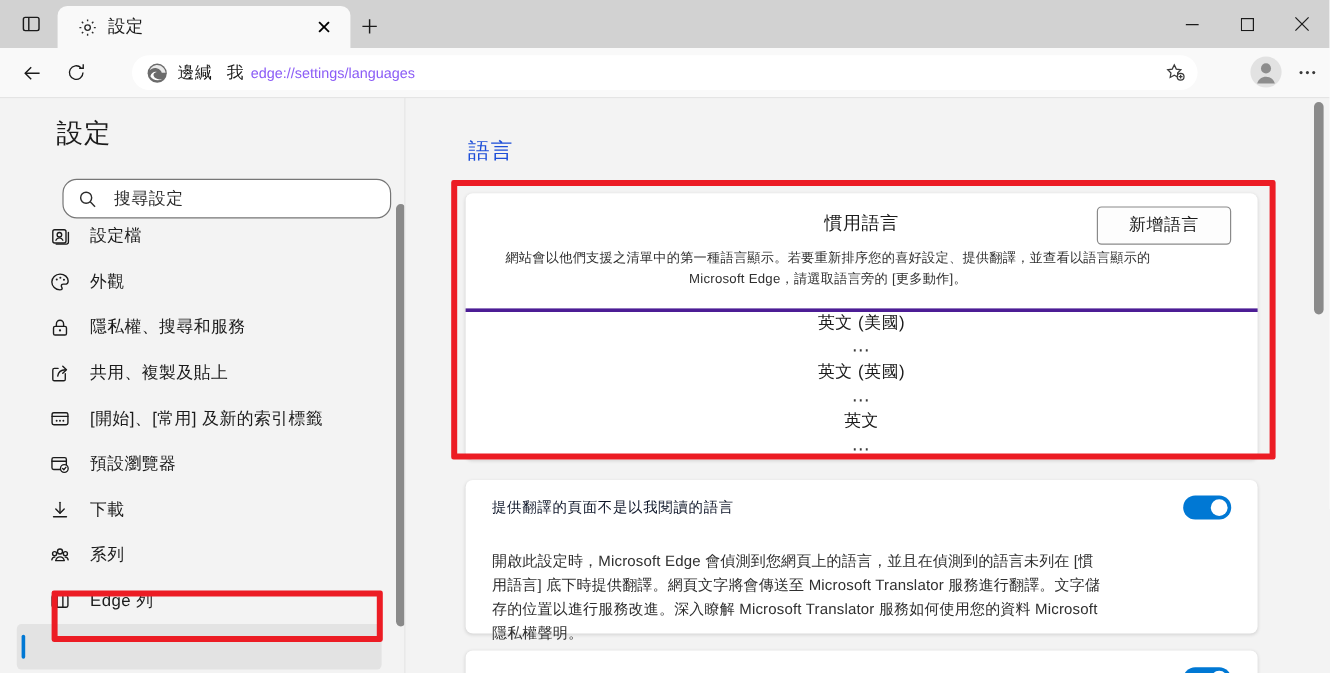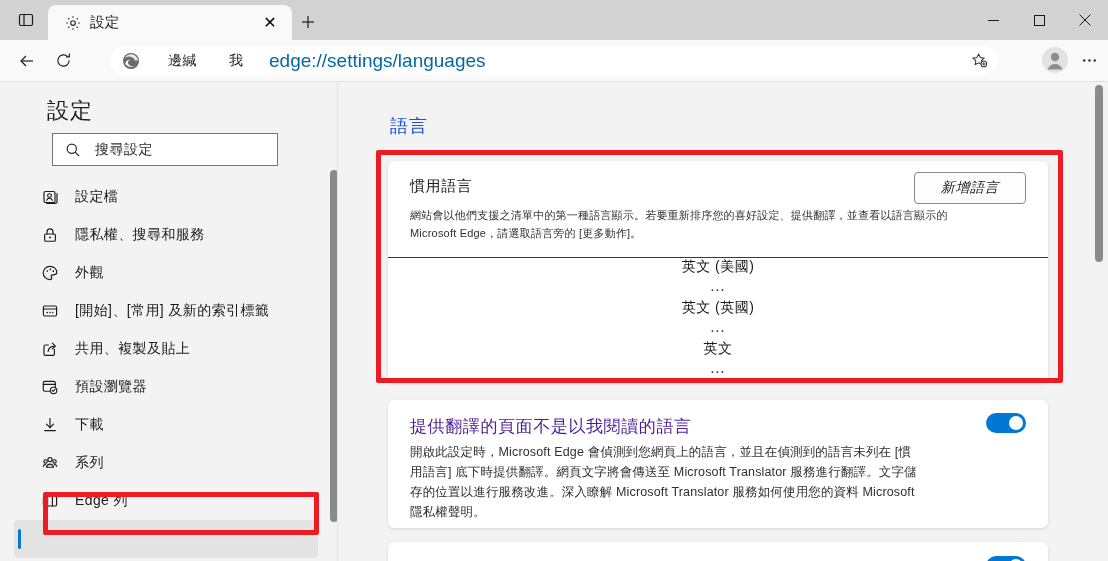--- a/index.html
+++ b/index.html
@@ -67,26 +67,25 @@
     width: 30px; height: 30px; margin-left: 6px; border-radius: 4px;
     display: flex; align-items: center; justify-content: center; cursor: pointer;
   }
   .tb-btn.first { margin-left: 12px; }
   .omnibox {
     position: absolute; left: 110px; top: 6px; width: 888px; height: 29px;
     background: #ffffff; border-radius: 15px;
     display: flex; align-items: center;
     padding-left: 12px;
     cursor: text;
-    gap: 20px;
   }
   .omni-edge-icon { width: 18px; height: 18px; flex: 0 0 18px; margin-right: 8px; }
   .omni-brand { font-size: 14px; color: #1b1b1b; margin-right: 12px; white-space: nowrap; letter-spacing: .5px; }
   .omni-me { font-size: 14px; color: #1b1b1b; margin-right: 6px; white-space: nowrap; }
-  .omni-url { font-size: 19px; color: #0369a1; white-space: nowrap; }
+  .omni-url { font-size: 12px; color: #8b5cf6; white-space: nowrap; }
   .omni-fav {
     position: absolute; right: 6px; top: 3px; width: 25px; height: 23px;
     display: flex; align-items: center; justify-content: center; border-radius: 4px; cursor: pointer;
   }
   .tb-right { position: absolute; right: 4px; top: 5px; display: flex; align-items: center; }
   .tb-profile {
     width: 30px; height: 30px; border-radius: 50%; margin-right: 4px;
     display: flex; align-items: center; justify-content: center; cursor: pointer;
   }
   .tb-more {
@@ -101,22 +100,22 @@
   .sidebar {
     position: absolute; left: 0; top: 82px; width: 337px; height: 479px;
     background: #f3f3f3;
     overflow: hidden;
   }
   .settings-title {
     position: absolute; left: 47px; top: 14px;
     font-size: 22px; color: #1b1b1b; letter-spacing: 1px;
   }
   .search-box {
-    position: absolute; left: 52px; top: 51px; width: 226px; height: 33px;
-    background: #ffffff; border: 1px solid #767676; border-radius: 0;
+    position: absolute; left: 52px; top: 67px; width: 274px; height: 33px;
+    background: #ffffff; border: 1px solid #767676; border-radius: 12px;
     display: flex; align-items: center; cursor: text;
   }
   .search-icon { margin-left: 12px; margin-right: 14px; flex: 0 0 16px; display: flex; }
   .search-ph { font-size: 14px; color: #2b2b2b; letter-spacing: .5px; }
   .navlist { position: absolute; left: 0; top: 96px; width: 337px; }
   .navitem {
     position: relative; height: 38px; margin: 0 19px 0 14px;
     display: flex; align-items: center; border-radius: 4px; cursor: pointer;
     padding-left: 26px;
   }
@@ -144,48 +143,48 @@
   }
   .card {
     position: absolute; left: 50px; width: 660px;
     background: #ffffff; border-radius: 6px;
     box-shadow: 0 1px 3px rgba(0,0,0,.13);
   }
   #card-pref { top: 79px; height: 222px; }
   #card-translate { top: 318px; height: 128px; }
   #card-third { top: 460px; height: 60px; }
 
-  .card-head { position: relative; padding: 16px 22px 14px 22px; border-bottom: 1px solid #4c1d95; }
+  .card-head { position: relative; padding: 16px 22px 14px 22px; border-bottom: 3px solid #4c1d95; text-align: center; }
   .card-head-title { font-size: 15px; color: #1b1b1b; letter-spacing: .6px; }
   .card-desc {
     margin-top: 11px; font-size: 11px; color: #2f2f2f; line-height: 1.62;
     letter-spacing: .2px; max-width: 560px;
   }
   .add-lang-btn {
     position: absolute; right: 22px; top: 11px;
     min-width: 112px; height: 32px; padding: 0 14px;
     background: #fdfdfd; border: 1px solid #8a8a8a; border-radius: 4px;
     font-size: 14px; color: #1b1b1b; letter-spacing: .6px;
-    display: flex; align-items: center; justify-content: center; cursor: pointer; font-style: italic;
+    display: flex; align-items: center; justify-content: center; cursor: pointer;
   }
   .lang-row {
     height: 41px; display: flex; align-items: center;
     padding: 0 22px; cursor: pointer; flex-direction: column;
   }
   .lang-name { flex: 1 1 auto; font-size: 14px; color: #1b1b1b; letter-spacing: .5px; }
   .lang-more {
     flex: 0 0 28px; width: 28px; height: 28px; border-radius: 4px;
     display: flex; align-items: center; justify-content: center;
     font-size: 15px; color: #3a3a3a; letter-spacing: 1.5px; cursor: pointer;
   }
 
   .tcard-inner { position: relative; padding: 15px 22px 16px 22px; }
-  .tcard-title { font-size: 17px; color: #4c1d95; letter-spacing: .6px; max-width: 540px; }
+  .tcard-title { font-size: 12px; color: #0f172a; letter-spacing: .6px; max-width: 540px; }
   .tcard-desc {
-    margin-top: 4px; font-size: 12.5px; color: #2f2f2f; line-height: 1.6;
+    margin-top: 26px; font-size: 12.5px; color: #2f2f2f; line-height: 1.6;
     letter-spacing: .15px; max-width: 510px;
   }
   .toggle {
     position: absolute; right: 22px; top: 13px;
     width: 40px; height: 20px; border-radius: 10px; background: #0078d4;
     cursor: pointer;
   }
   .toggle .knob {
     position: absolute; right: 3px; top: 3px; width: 14px; height: 14px;
     border-radius: 50%; background: #ffffff;
@@ -336,59 +335,59 @@
               <circle cx="8.5" cy="7.6" r="1.9" fill="none" stroke="#1b1b1b" stroke-width="1.15" stroke-linecap="round" stroke-linejoin="round"></circle>
               <path d="M5.6 12.2c.6-1.4 1.7-2 2.9-2s2.3.6 2.9 2" fill="none" stroke="#1b1b1b" stroke-width="1.15" stroke-linecap="round" stroke-linejoin="round"></path>
               <path d="M16 5.6v8.2a1.6 1.6 0 0 1-1.6 1.6H5.8" fill="none" stroke="#1b1b1b" stroke-width="1.15" stroke-linecap="round" stroke-linejoin="round"></path>
             </svg>
           </span>
           <span class="navlabel">設定檔</span>
         </div>
         <div class="navitem">
           <span class="navicon">
             <svg width="18" height="18" viewBox="0 0 18 18">
-              <rect x="3.6" y="8" width="10.8" height="7.2" rx="1.3" fill="none" stroke="#1b1b1b" stroke-width="1.15" stroke-linecap="round" stroke-linejoin="round"></rect>
-              <path d="M6 8V5.9a3 3 0 0 1 6 0V8" fill="none" stroke="#1b1b1b" stroke-width="1.15" stroke-linecap="round" stroke-linejoin="round"></path>
-              <circle cx="9" cy="11.4" r=".95" fill="#1b1b1b"></circle>
-            </svg>
-          </span>
-          <span class="navlabel">隱私權、搜尋和服務</span>
-        </div>
-        <div class="navitem">
-          <span class="navicon">
-            <svg width="18" height="18" viewBox="0 0 18 18">
               <path d="M9 2.4c3.8 0 6.8 2.6 6.8 5.7 0 1.8-1.4 2.7-2.8 2.7h-1.3c-1 0-1.6.7-1.6 1.5 0 .4.2.8.4 1.1.2.3.3.6.3.9 0 .8-.7 1.3-1.8 1.3-3.8 0-6.8-3-6.8-6.6S5.2 2.4 9 2.4z" fill="none" stroke="#1b1b1b" stroke-width="1.15" stroke-linecap="round" stroke-linejoin="round"></path>
               <circle cx="6.3" cy="7" r=".85" fill="#1b1b1b"></circle>
               <circle cx="9.3" cy="5.4" r=".85" fill="#1b1b1b"></circle>
               <circle cx="12.3" cy="7.2" r=".85" fill="#1b1b1b"></circle>
             </svg>
           </span>
           <span class="navlabel">外觀</span>
+        </div>
+        <div class="navitem">
+          <span class="navicon">
+            <svg width="18" height="18" viewBox="0 0 18 18">
+              <rect x="3.6" y="8" width="10.8" height="7.2" rx="1.3" fill="none" stroke="#1b1b1b" stroke-width="1.15" stroke-linecap="round" stroke-linejoin="round"></rect>
+              <path d="M6 8V5.9a3 3 0 0 1 6 0V8" fill="none" stroke="#1b1b1b" stroke-width="1.15" stroke-linecap="round" stroke-linejoin="round"></path>
+              <circle cx="9" cy="11.4" r=".95" fill="#1b1b1b"></circle>
+            </svg>
+          </span>
+          <span class="navlabel">隱私權、搜尋和服務</span>
+        </div>
+        <div class="navitem">
+          <span class="navicon">
+            <svg width="18" height="18" viewBox="0 0 18 18">
+              <path d="M13.4 9.4v4.6a1.3 1.3 0 0 1-1.3 1.3H4.3A1.3 1.3 0 0 1 3 14V6.3A1.3 1.3 0 0 1 4.3 5h3.1" fill="none" stroke="#1b1b1b" stroke-width="1.15" stroke-linecap="round" stroke-linejoin="round"></path>
+              <path d="M7.1 11.4c.5-3.3 2.9-5.2 6.4-5.3" fill="none" stroke="#1b1b1b" stroke-width="1.15" stroke-linecap="round" stroke-linejoin="round"></path>
+              <polyline points="11.3,3.2 14.4,6.1 11.3,9" fill="none" stroke="#1b1b1b" stroke-width="1.15" stroke-linecap="round" stroke-linejoin="round"></polyline>
+            </svg>
+          </span>
+          <span class="navlabel">共用、複製及貼上</span>
         </div>
         <div class="navitem">
           <span class="navicon">
             <svg width="18" height="18" viewBox="0 0 18 18">
               <rect x="2.4" y="4" width="13.2" height="10" rx="1.5" fill="none" stroke="#1b1b1b" stroke-width="1.15" stroke-linecap="round" stroke-linejoin="round"></rect>
               <line x1="2.4" y1="7" x2="15.6" y2="7" fill="none" stroke="#1b1b1b" stroke-width="1.15" stroke-linecap="round" stroke-linejoin="round"></line>
               <circle cx="6.2" cy="10.6" r=".8" fill="#1b1b1b"></circle>
               <circle cx="9" cy="10.6" r=".8" fill="#1b1b1b"></circle>
               <circle cx="11.8" cy="10.6" r=".8" fill="#1b1b1b"></circle>
             </svg>
           </span>
           <span class="navlabel">[開始]、[常用] 及新的索引標籤</span>
-        </div>
-        <div class="navitem">
-          <span class="navicon">
-            <svg width="18" height="18" viewBox="0 0 18 18">
-              <path d="M13.4 9.4v4.6a1.3 1.3 0 0 1-1.3 1.3H4.3A1.3 1.3 0 0 1 3 14V6.3A1.3 1.3 0 0 1 4.3 5h3.1" fill="none" stroke="#1b1b1b" stroke-width="1.15" stroke-linecap="round" stroke-linejoin="round"></path>
-              <path d="M7.1 11.4c.5-3.3 2.9-5.2 6.4-5.3" fill="none" stroke="#1b1b1b" stroke-width="1.15" stroke-linecap="round" stroke-linejoin="round"></path>
-              <polyline points="11.3,3.2 14.4,6.1 11.3,9" fill="none" stroke="#1b1b1b" stroke-width="1.15" stroke-linecap="round" stroke-linejoin="round"></polyline>
-            </svg>
-          </span>
-          <span class="navlabel">共用、複製及貼上</span>
         </div>
         <div class="navitem">
           <span class="navicon">
             <svg width="18" height="18" viewBox="0 0 18 18">
               <rect x="2.3" y="3.4" width="12" height="9.8" rx="1.4" fill="none" stroke="#1b1b1b" stroke-width="1.15" stroke-linecap="round" stroke-linejoin="round"></rect>
               <line x1="2.3" y1="6.4" x2="14.3" y2="6.4" fill="none" stroke="#1b1b1b" stroke-width="1.15" stroke-linecap="round" stroke-linejoin="round"></line>
               <circle cx="12.6" cy="12.4" r="3.2" fill="#fff" stroke="#1b1b1b" stroke-width="1.15" stroke-linecap="round" stroke-linejoin="round"></circle>
               <polyline points="11.2,12.4 12.2,13.4 14,11.3" fill="none" stroke="#1b1b1b" stroke-width="1.15" stroke-linecap="round" stroke-linejoin="round"></polyline>
             </svg>
           </span>

